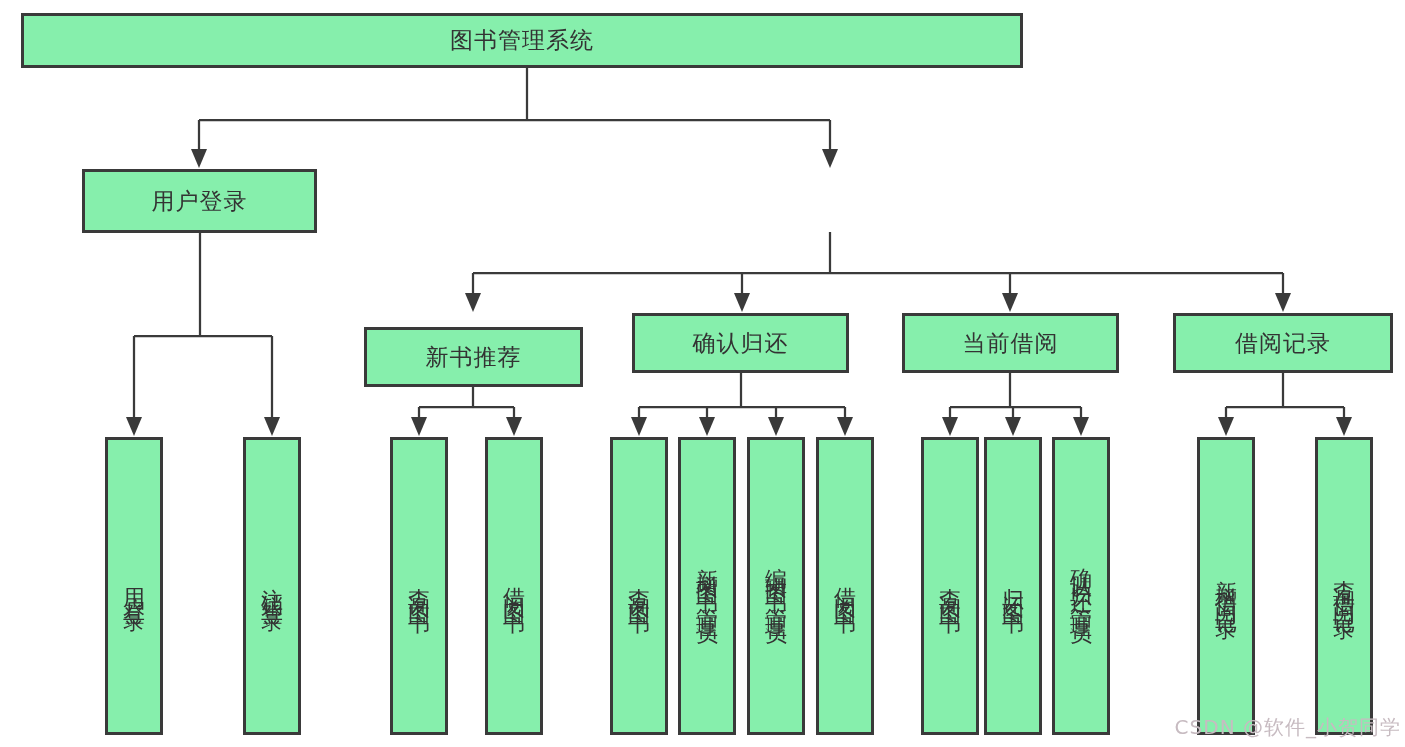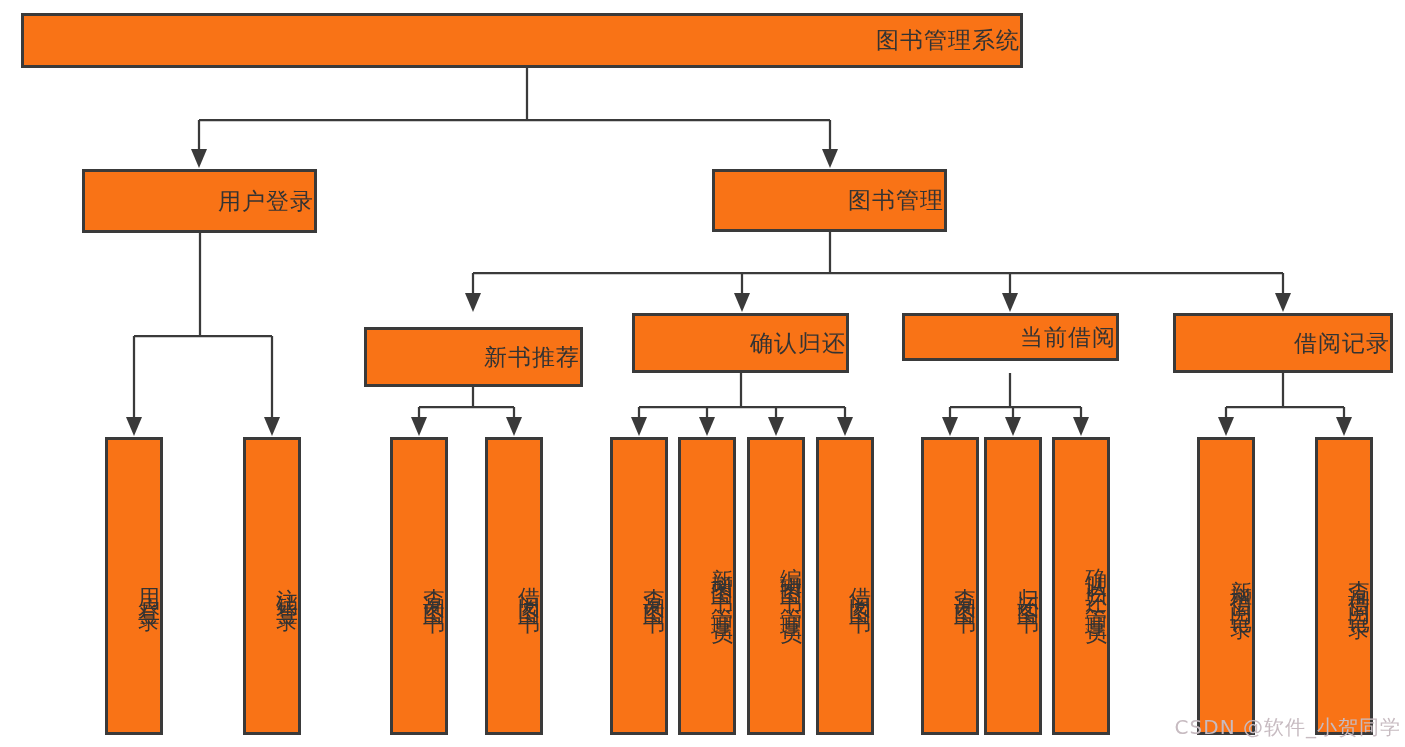--- a/index.html
+++ b/index.html
@@ -8,22 +8,22 @@
     width:1405px;height:747px;
     background:#ffffff;
     font-family:"DejaVu Sans", sans-serif;
     overflow:hidden;
   }
   .wires{position:absolute;left:0;top:0;}
   .node{
     position:absolute;
     box-sizing:border-box;
     border:3px solid #3a3a3a;
-    background:#f97316;
-    display:flex;align-items:center;justify-content:flex-end;
+    background:#86efac;
+    display:flex;align-items:center;justify-content:center;
     color:#333333;
     font-size:23px;
     letter-spacing:1px;
     white-space:nowrap;
   }
   .leaf{
     font-size:22px;
   }
   .leaf .vtext{
     writing-mode:vertical-rl;
@@ -89,31 +89,28 @@
     </g>
   </svg>
 
   <div class="node" style="left:21px;top:13px;width:1002px;height:55px">
     <span>图书管理系统</span>
   </div>
 
   <div class="node" style="left:82px;top:169px;width:235px;height:64px">
     <span>用户登录</span>
   </div>
-  <div class="node" style="left:712px;top:169px;width:235px;height:63px">
-    <span>图书管理</span>
-  </div>
 
   <div class="node" style="left:364px;top:327px;width:219px;height:60px">
     <span>新书推荐</span>
   </div>
   <div class="node" style="left:632px;top:313px;width:217px;height:60px">
     <span>确认归还</span>
   </div>
-  <div class="node" style="left:902px;top:313px;width:217px;height:48px">
+  <div class="node" style="left:902px;top:313px;width:217px;height:60px">
     <span>当前借阅</span>
   </div>
   <div class="node" style="left:1173px;top:313px;width:220px;height:60px">
     <span>借阅记录</span>
   </div>
 
   <div class="node leaf" style="left:105px;top:437px;width:58px;height:298px">
     <span class="vtext">用户登录</span>
   </div>
   <div class="node leaf" style="left:243px;top:437px;width:58px;height:298px">

